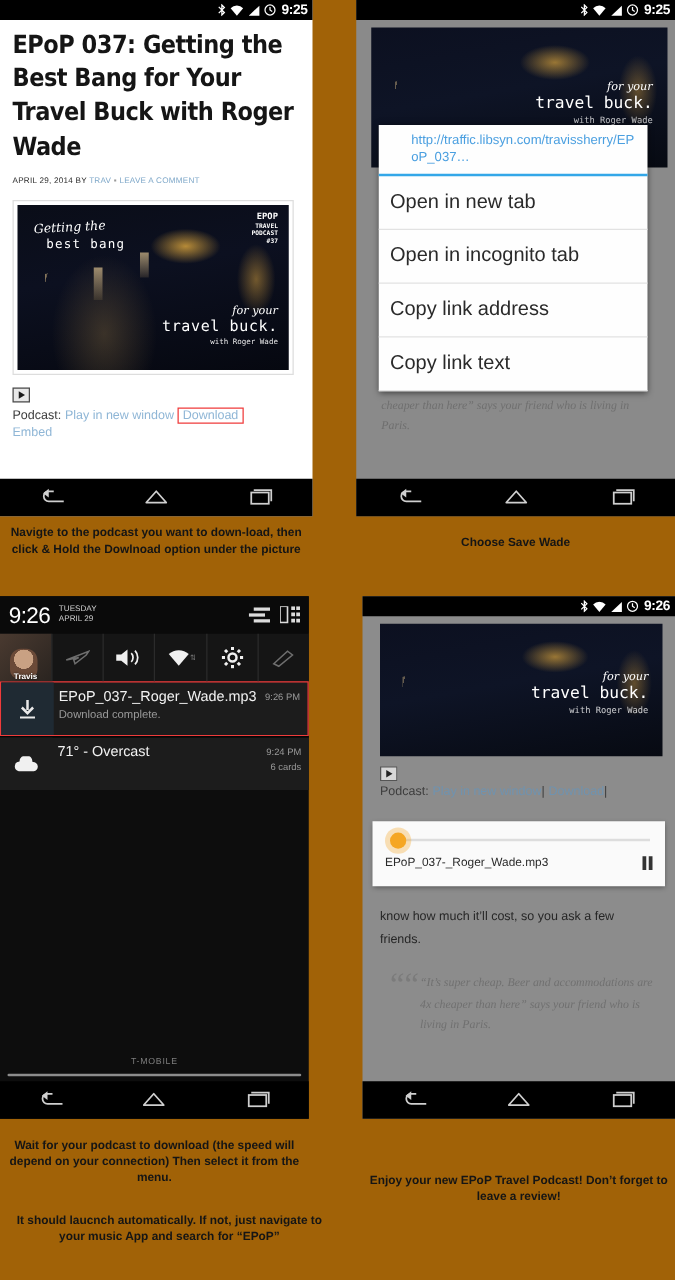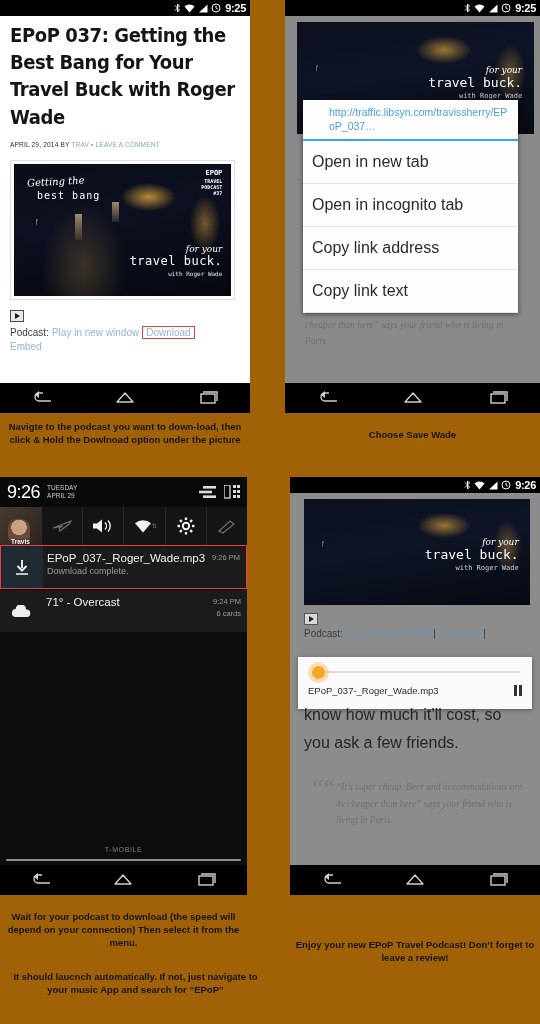--- a/index.html
+++ b/index.html
@@ -244,22 +244,22 @@
   .player .knob {
     position:absolute; left:4px; top:0; width:13px; height:13px; border-radius:50%;
     background:#f5a623; box-shadow: 0 0 0 4px rgba(245,166,35,.32);
   }
   .player .row2 { display:flex; align-items:center; justify-content:space-between; margin-top:7px; }
   .player .fname { font-size:9.5px; color:#2a2a2a; }
   .player .pause { display:flex; gap:2px; }
   .player .pause span { display:block; width:3px; height:11px; background:#333; }
 
   .p4 .body-text {
-    position:absolute; left:14px; top:224px; width:222px;
-    font-size:16px; color:#262626; line-height:1.75;
+    position:absolute; left:14px; top:248px; width:222px;
+    font-size:10px; color:#262626; line-height:1.75;
   }
   .p4 .quote {
     position:absolute; left:46px; top:302px; width:190px;
     color:#707070; font-style:italic; font-size:9.5px; line-height:1.75;
     font-family:"Liberation Serif", serif;
   }
   .p4 .qmark {
     position:absolute; left:22px; top:298px; color:#7b7b7b;
     font-size:26px; font-family:"Liberation Serif", serif; line-height:1;
   }

